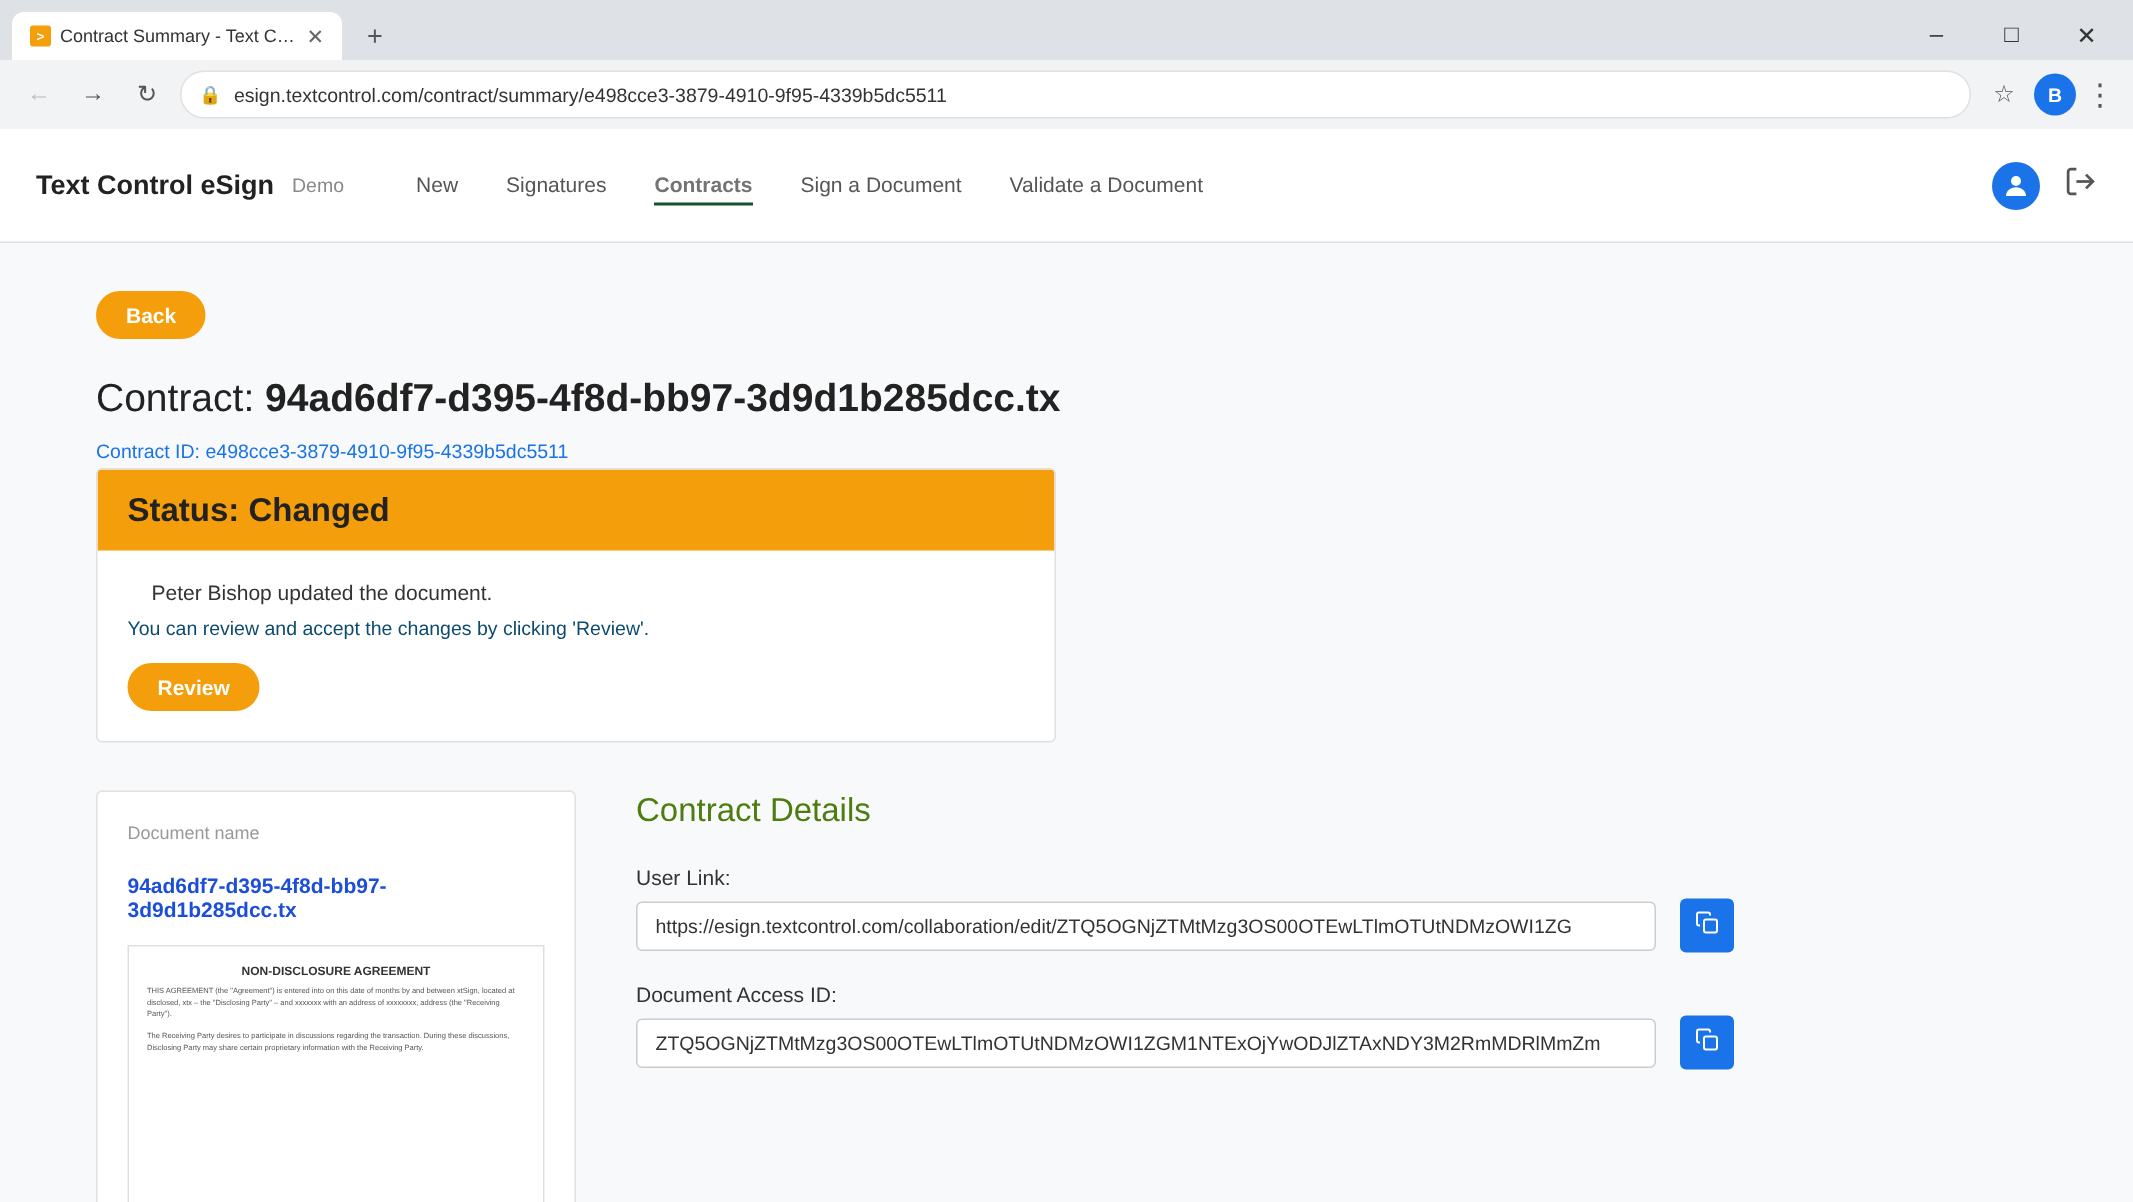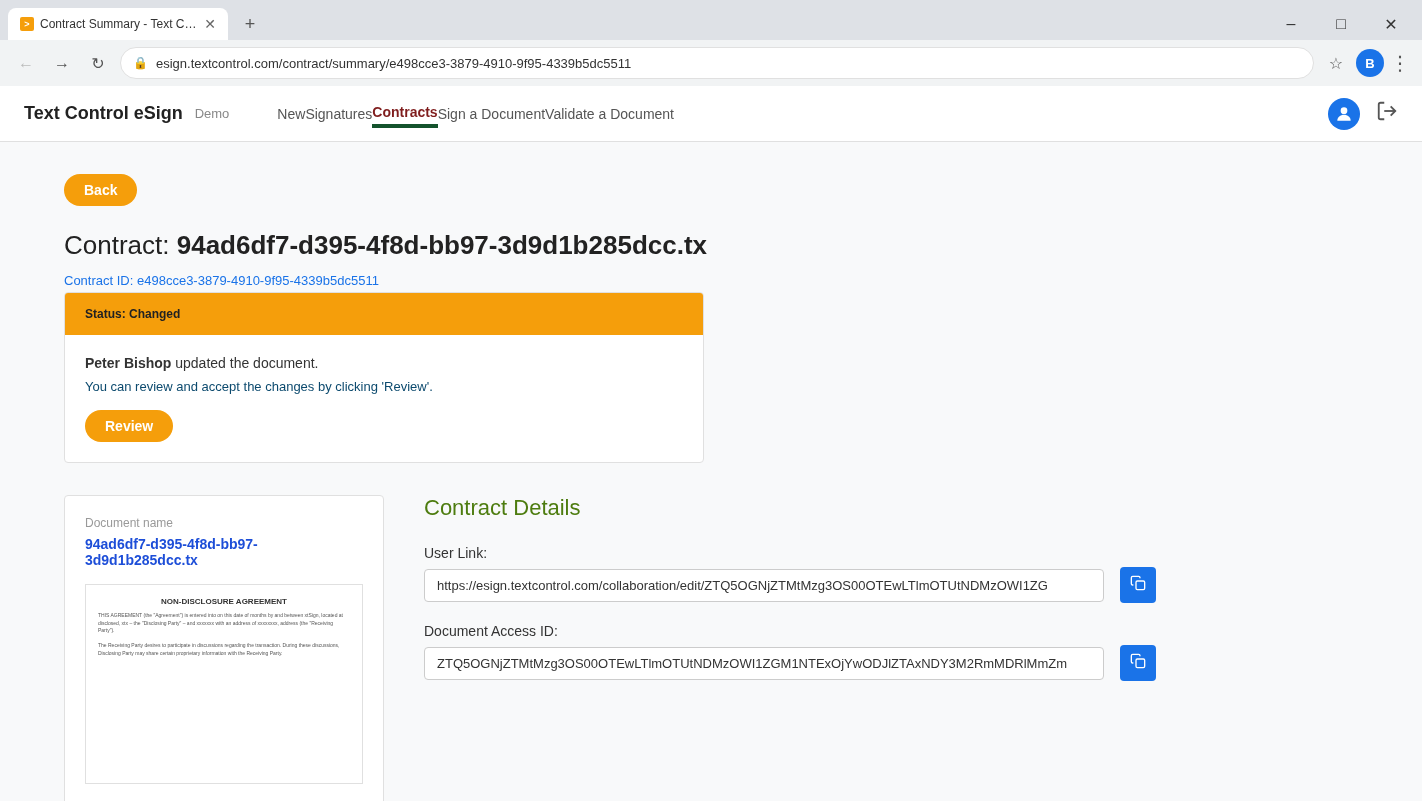--- a/index.html
+++ b/index.html
@@ -41,28 +41,28 @@
     .toolbar-icon-btn { width:28px;height:28px;border-radius:50%;display:flex;align-items:center;justify-content:center;cursor:pointer;color:#555;font-size:16px; }
     .profile-icon { width:28px;height:28px;border-radius:50%;background:#1a73e8;color:white;display:flex;align-items:center;justify-content:center;font-size:13px;font-weight:bold; }
     .dots-menu { font-size:20px;color:#555;cursor:pointer; }
 
     
     .app { background: white; min-height: 715px; }
 
     
     .top-nav {
       display: flex; align-items: center; padding: 0 24px;
-      border-bottom: 1px solid #e0e0e0; height: 56px; background: white;
+      border-bottom: 1px solid #e0e0e0; height: 76px; background: white;
     }
     .brand { display:flex; align-items:center; gap:8px; margin-right: 48px; }
     .brand-name { font-size: 18px; font-weight: 600; color: #222; }
     .brand-demo { font-size: 13px; color: #888; margin-left: 4px; }
-    .nav-links { display:flex; align-items:center; flex: 1; }
+    .nav-links { display:flex; align-items:flex-start; gap: 32px; flex: 1; }
     .nav-link { font-size: 14px; color: #555; cursor: pointer; text-decoration: none; padding: 4px 0; }
-    .nav-link.active { color: #7f1d1d; font-weight: 600; border-bottom: 4px solid #14532d; }
+    .nav-link.active { color: #737373; font-weight: 600; border-bottom: 2px solid #14532d; }
     .nav-right { display:flex; align-items:center; gap: 16px; margin-left: auto; }
     .user-avatar { width:32px;height:32px;border-radius:50%;background:#1a73e8;color:white;display:flex;align-items:center;justify-content:center;font-size:14px;cursor:pointer; }
     .logout-icon { font-size:20px;color:#555;cursor:pointer; }
 
     
     .main-content { padding: 32px 64px; background: #f8f9fa; min-height: 640px; }
 
     .back-btn {
       display: inline-flex; align-items: center; justify-content: center;
       background: #f59e0b; color: white; border: none; border-radius: 20px;
@@ -72,39 +72,39 @@
 
     .contract-title { font-size: 26px; font-weight: 400; color: #222; margin-bottom: 12px; }
     .contract-title strong { font-weight: 700; }
     .contract-meta { font-size: 13px; color: #333; margin-bottom: 4px; }
     .contract-meta span { color: #1a73e8; }
     .from-line { font-size: 13px; color: #333; margin-bottom: 32px; }
     .from-line span { color: #1a73e8; }
 
     
     .status-section { max-width: 640px; border: 1px solid #e0e0e0; border-radius: 4px; margin-bottom: 32px; background: white; overflow: hidden; }
-    .status-header { background: #f59e0b; padding: 14px 20px; font-size: 12px; font-weight: 600; color: #222; }
+    .status-header { background: #f59e0b; padding: 14px 20px; font-size: 22px; font-weight: 600; color: #222; }
     .status-body { padding: 20px; }
     .status-body p { font-size: 14px; color: #333; margin-bottom: 8px; }
-    .status-body p strong { font-weight: 700; }
+    .status-body p strong { font-weight: 400; margin-left: 16px; }
     .status-body .sub-text { color: #0c4a6e; font-size: 13px; margin-bottom: 16px; }
     .review-btn {
       background: #f59e0b; color: white; border: none; border-radius: 20px;
       padding: 8px 20px; font-size: 14px; font-weight: 600; cursor: pointer;
     }
 
     
     .bottom-section { display: flex; gap: 40px; align-items: flex-start; }
 
     
     .doc-preview {
       width: 320px; flex-shrink: 0; background: white;
       border: 1px solid #e0e0e0; border-radius: 4px; padding: 20px;
     }
-    .doc-name-label { font-size: 12px; color: #999; margin-bottom: 6px; }
+    .doc-name-label { font-size: 12px; color: #999; margin-bottom: 20px; }
     .doc-filename { font-size: 14px; font-weight: 700; color: #1d4ed8; margin-bottom: 16px; }
     .doc-thumb {
       border: 1px solid #e0e0e0; background: white; padding: 12px;
       min-height: 200px; display: flex; flex-direction: column; align-items: center;
       justify-content: flex-start;
     }
     .doc-thumb-title { font-size: 8px; text-align: center; font-weight: bold; color: #333; margin-bottom: 6px; }
     .doc-thumb-text { font-size: 5px; color: #555; line-height: 1.5; }
 
     

